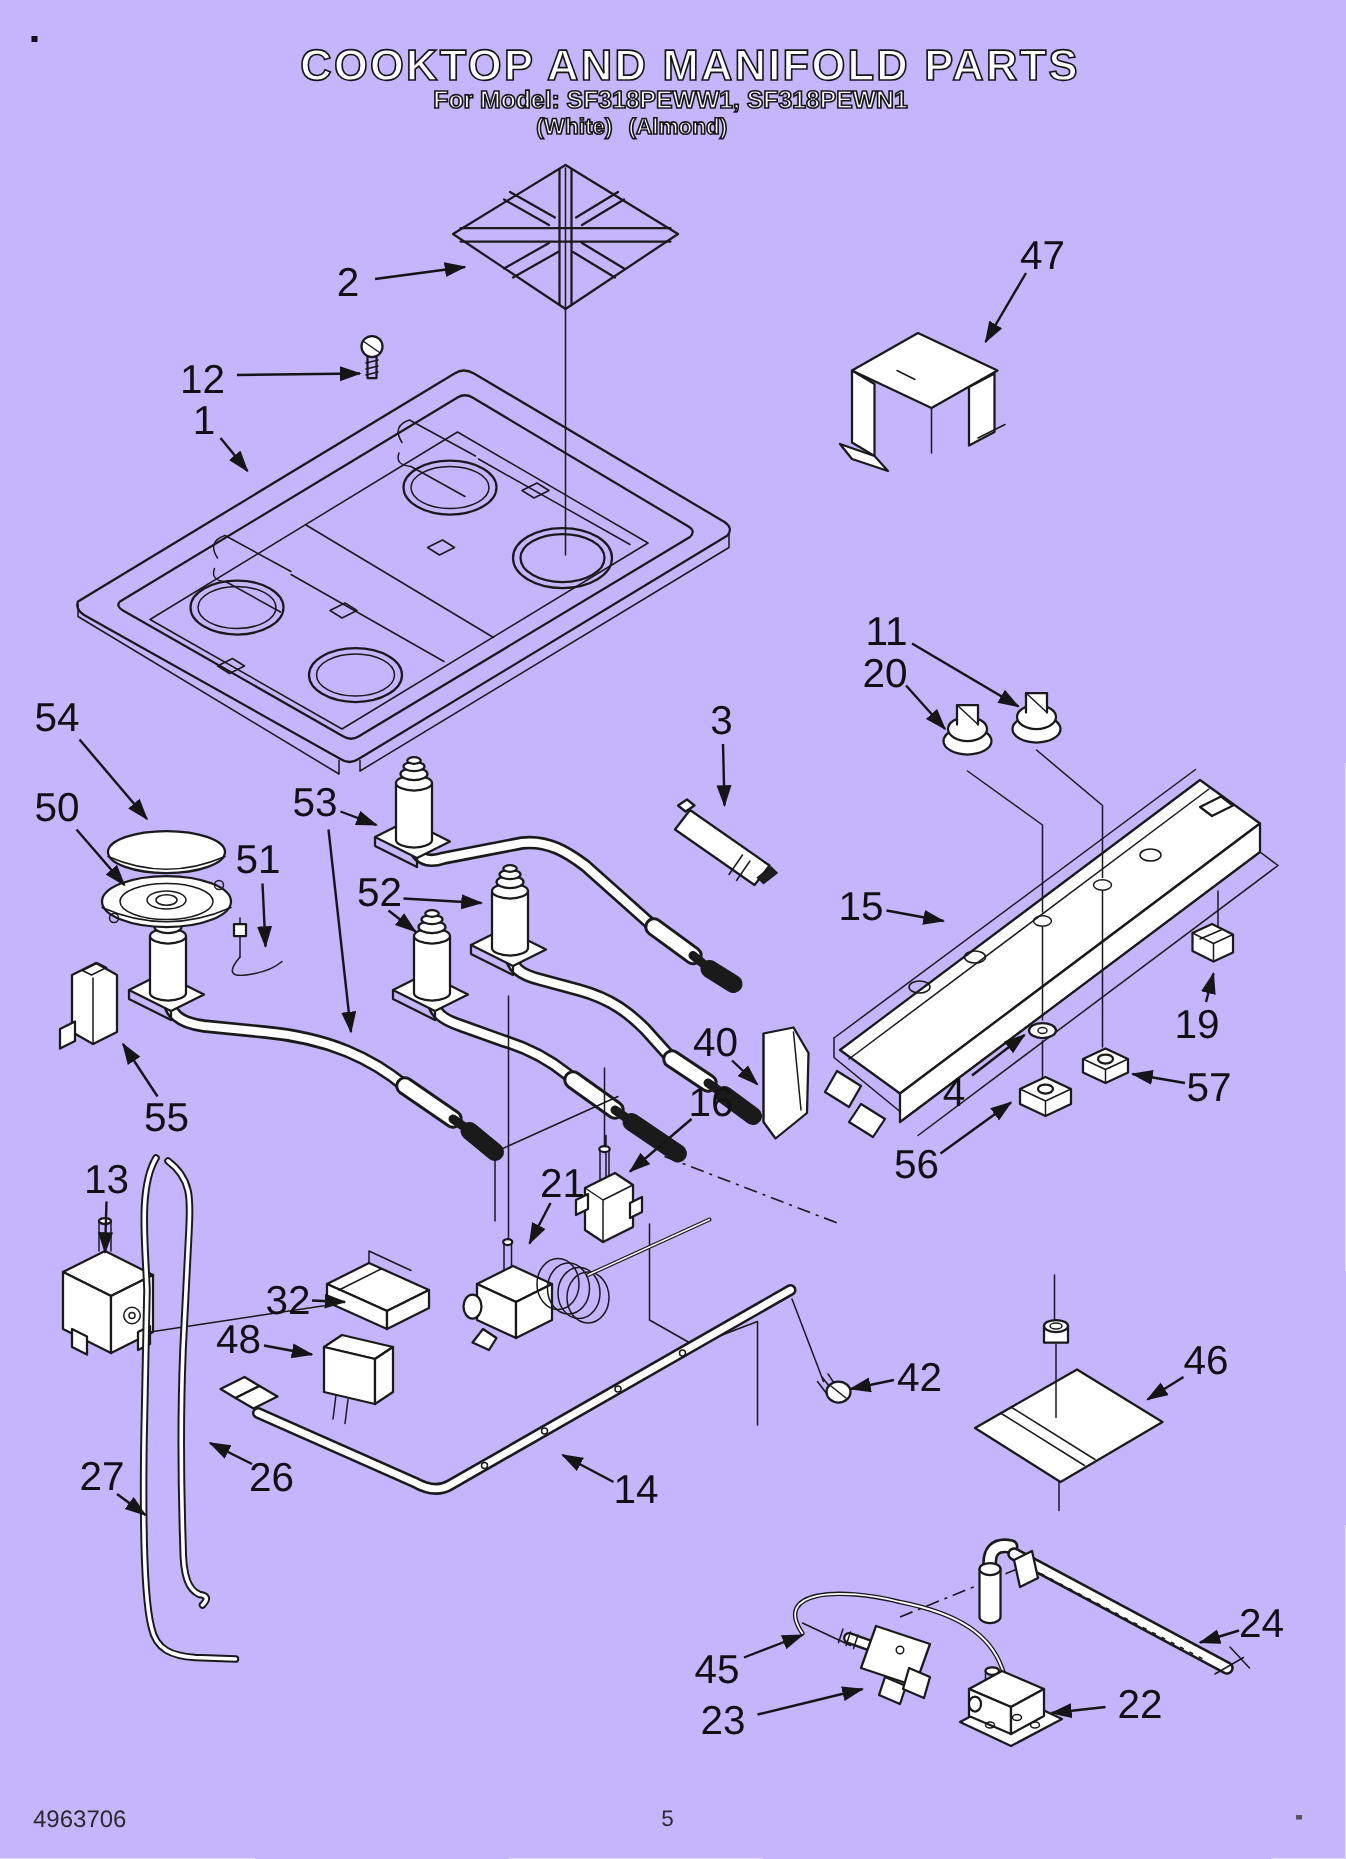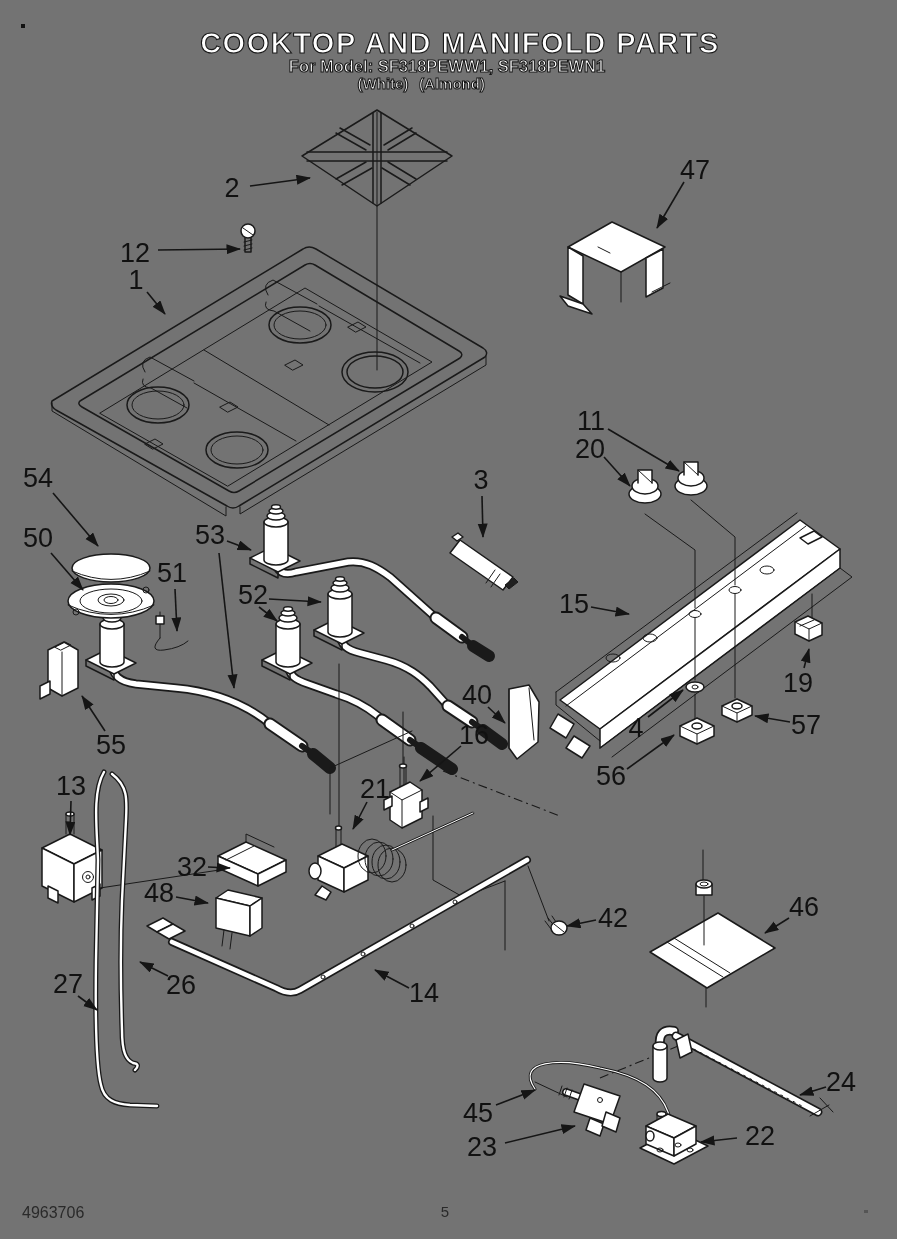--- a/index.html
+++ b/index.html
@@ -1,16 +1,16 @@
 <!DOCTYPE html>
 <html><head>
 <meta charset="utf-8">
 <style>
   html,body{margin:0;padding:0;background:#fff;}
-  .page{position:relative;width:897px;height:1239px;background:#737373;overflow:hidden;
+  .page{position:relative;width:897px;height:1239px;background:#c4b5fd;overflow:hidden;
         font-family:"Liberation Sans",sans-serif;}
   svg{position:absolute;left:0;top:0;}
   .k{fill:none;stroke:#1a1a1a;stroke-width:1.5;stroke-linejoin:round;stroke-linecap:round;}
   .kt{fill:none;stroke:#1a1a1a;stroke-width:1;stroke-linejoin:round;stroke-linecap:round;}
   .kw{fill:#ffffff;stroke:#1a1a1a;stroke-width:1.5;stroke-linejoin:round;stroke-linecap:round;}
   .kd{fill:#1f1f1f;stroke:#1a1a1a;stroke-width:1;}
   .tub-b{fill:none;stroke:#1a1a1a;stroke-linecap:round;}
   .tub-w{fill:none;stroke:#ffffff;stroke-linecap:round;}
   .dashdot{fill:none;stroke:#1a1a1a;stroke-width:1.1;stroke-dasharray:9 4 2 4;}
   .callout-label{font-family:"Liberation Sans",sans-serif;font-size:27px;fill:#111;}

